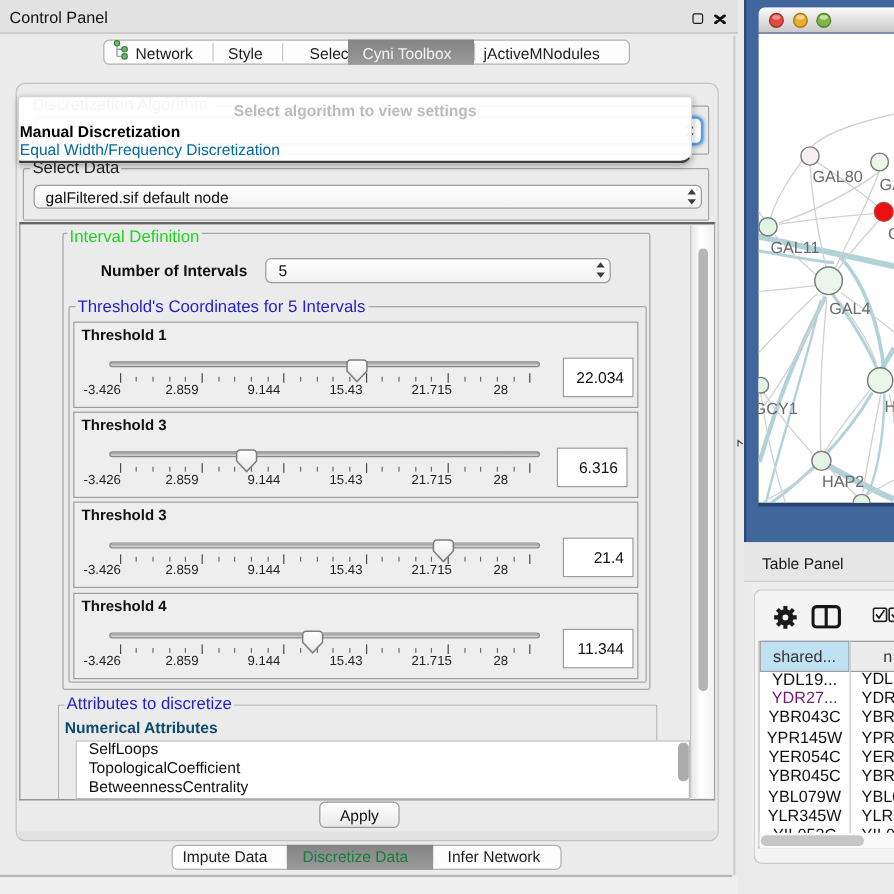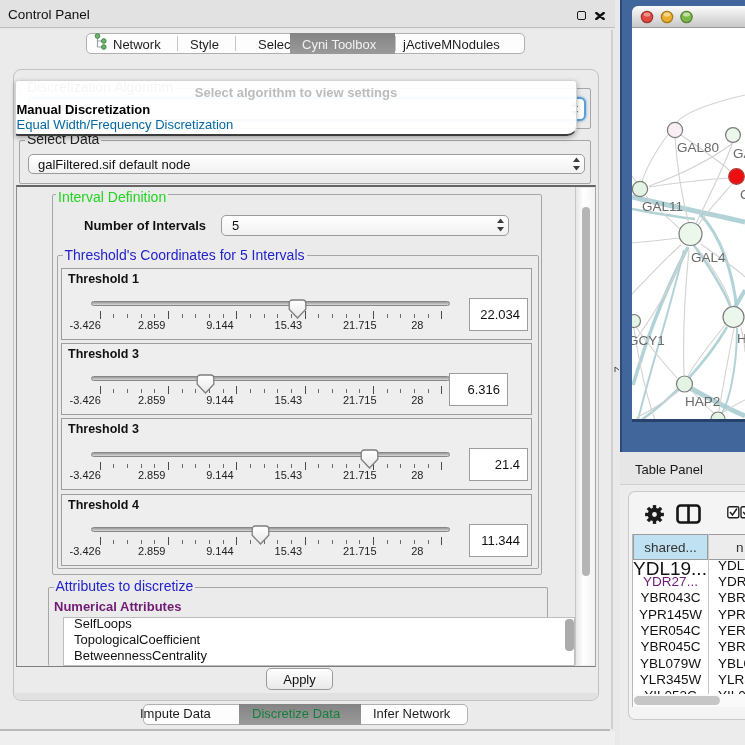--- a/index.html
+++ b/index.html
@@ -163,21 +163,21 @@
 <svg class="thumb" style="left:196.3px;top:373.9px;" width="19" height="20" viewBox="0 0 19 20">
 <defs>
       <linearGradient id="thg2" x1="0" y1="0" x2="0" y2="1">
         <stop offset="0" stop-color="#ffffff"></stop>
         <stop offset="0.55" stop-color="#f2f2f2"></stop>
         <stop offset="1" stop-color="#e9e9e9"></stop>
       </linearGradient>
     </defs>
 <path d="M4.2 1 h10.6 a3 3 0 0 1 3 3 v6.2 L9.5 19 L1.2 10.2 V4 a3 3 0 0 1 3-3 z" fill="url(#thg2)" stroke="#7e7e7e" stroke-width="1.3"></path>
   </svg>
-<div class="vbox" style="left:449px;top:372.9px;">6.316</div>
+<div class="vbox" style="left:464px;top:372.9px;">6.316</div>
 <div class="tbox" style="left:61px;top:418.3px;width:471px;height:72px;"></div>
 <div class="tlbl" style="left:68px;top:422.3px;">Threshold 3</div>
 <div class="track" style="left:91.0px;top:451.8px;width:359.0px;"></div>
 <div class="tickM" style="left:99.6px;top:461.8px;"></div>
 <div class="tickm" style="left:113.3px;top:464.3px;"></div>
 <div class="tickm" style="left:126.9px;top:464.3px;"></div>
 <div class="tickm" style="left:140.6px;top:464.3px;"></div>
 <div class="tickm" style="left:154.3px;top:464.3px;"></div>
 <div class="tickM" style="left:167.9px;top:461.8px;"></div>
 <div class="tickm" style="left:181.6px;top:464.3px;"></div>
@@ -258,29 +258,29 @@
         <stop offset="0" stop-color="#ffffff"></stop>
         <stop offset="0.55" stop-color="#f2f2f2"></stop>
         <stop offset="1" stop-color="#e9e9e9"></stop>
       </linearGradient>
     </defs>
 <path d="M4.2 1 h10.6 a3 3 0 0 1 3 3 v6.2 L9.5 19 L1.2 10.2 V4 a3 3 0 0 1 3-3 z" fill="url(#thg4)" stroke="#7e7e7e" stroke-width="1.3"></path>
   </svg>
 <div class="vbox" style="left:469px;top:523.7px;">11.344</div>
 <div class="grp" style="left:48px;top:587px;width:500px;height:79px;border-bottom:none;"></div>
 <div class="glab" style="left:53.5px;top:578.3px;color:#2222cc;">Attributes to discretize</div>
-<div class="abs" style="left:54px;top:598.5px;font-size:13px;font-weight:bold;color:#701a75;">Numerical Attributes</div>
+<div class="abs" style="left:54px;top:598.5px;font-size:13px;font-weight:bold;color:#0c4a6e;">Numerical Attributes</div>
 <div class="abs" style="left:63px;top:617px;width:512px;height:49px;background:#fff;border:1px solid #bdbdbd;"></div>
 <div class="abs" style="left:74px;top:616px;font-size:13px;color:#111;">SelfLoops</div>
 <div class="abs" style="left:74px;top:632px;font-size:13px;color:#111;">TopologicalCoefficient</div>
 <div class="abs" style="left:74px;top:648px;font-size:13px;color:#111;">BetweennessCentrality</div>
 <div class="abs" style="left:565px;top:619px;width:9px;height:32px;background:#ababab;border-radius:4px;"></div>
 <div class="abs" style="left:266px;top:668px;width:67px;height:22px;background:linear-gradient(#ffffff,#e9e9e9);border:1px solid #9a9a9a;border-radius:5px;text-align:center;font-size:13px;color:#111;padding-top:3px;">Apply</div>
 <div class="abs" style="left:142.5px;top:703.5px;width:325px;height:21px;background:#fdfdfd;border:1px solid #b0b0b0;border-radius:5px;"></div>
-<div class="abs tabtxt" style="left:140px;top:705.8px;">Impute Data</div>
+<div class="abs tabtxt" style="left:152px;top:705.8px;">Impute Data</div>
 <div class="abs" style="left:239px;top:703.5px;width:122px;height:21px;background:linear-gradient(#848484,#9a9a9a);"></div>
 <div class="abs tabtxt" style="left:252px;top:705.8px;color:#15803d;">Discretize Data</div>
 <div class="abs tabtxt" style="left:373px;top:705.8px;">Infer Network</div>
 <div class="abs" style="left:15px;top:80px;width:562px;height:56px;background:rgba(255,255,255,0.955);
 border:1px solid #d4d4d4;border-bottom:2px solid #3c3c3c;border-radius:3px 3px 10px 3px;
 box-shadow:0 2px 5px rgba(0,0,0,0.3);"></div>
 <div class="abs" style="left:15px;top:84.5px;width:562px;text-align:center;font-size:13px;font-weight:bold;color:#bcbcbc;">Select algorithm to view settings</div>
 <div class="abs" style="left:16.5px;top:102px;font-size:13px;font-weight:bold;color:#000;">Manual Discretization</div>
 <div class="abs" style="left:16.5px;top:116.5px;font-size:13px;color:#0369a1;">Equal Width/Frequency Discretization</div>
 <div class="abs" style="left:620px;top:0;width:125px;height:452px;background:#40669c;"></div>
@@ -383,21 +383,21 @@
   </svg>
 <svg class="abs" style="left:727px;top:506px;" width="26" height="13" viewBox="0 0 26 13">
 <rect x="0.8" y="0.8" width="11" height="11" rx="1.5" fill="#fdfdfd" stroke="#222" stroke-width="1.4"></rect>
 <path d="M3 6 L5.5 9 L10 2.5" stroke="#222" stroke-width="1.5" fill="none"></path>
 <rect x="14" y="0.8" width="11" height="11" rx="1.5" fill="#fdfdfd" stroke="#222" stroke-width="1.4"></rect>
 <path d="M16.2 6 L18.7 9 L23.2 2.5" stroke="#222" stroke-width="1.5" fill="none"></path>
   </svg>
 <div class="abs" style="left:632px;top:534px;width:113px;height:173px;background:#fff;border:1px solid #b8b8b8;border-right:none;overflow:hidden;"></div>
 <div class="abs" style="left:633px;top:534px;width:75px;height:26px;background:#bfe1f1;border:1px solid #9c9c9c;font-size:13.5px;color:#333;text-align:center;padding-top:5px;">shared...</div>
 <div class="abs" style="left:708px;top:534px;width:37px;height:26px;background:#ececec;border-top:1px solid #9c9c9c;border-bottom:1px solid #9c9c9c;font-size:13.5px;color:#333;padding:5px 0 0 28px;">n</div>
-<div class="abs" style="left:633px;top:557.5px;width:75px;font-size:19px;color:#111;">YDL19...</div>
+<div class="abs" style="left:633px;top:557.5px;width:75px;text-align:center;font-size:14px;color:#111;">YDL19...</div>
 <div class="abs" style="left:718px;top:557.5px;font-size:13.5px;color:#111;">YDL1</div>
 <div class="abs" style="left:633px;top:573.9px;width:75px;text-align:center;font-size:13.5px;color:#701a75;">YDR27...</div>
 <div class="abs" style="left:718px;top:573.9px;font-size:13.5px;color:#111;">YDR2</div>
 <div class="abs" style="left:633px;top:590.2px;width:75px;text-align:center;font-size:13.5px;color:#111;">YBR043C</div>
 <div class="abs" style="left:718px;top:590.2px;font-size:13.5px;color:#111;">YBR0</div>
 <div class="abs" style="left:633px;top:606.5px;width:75px;text-align:center;font-size:13.5px;color:#111;">YPR145W</div>
 <div class="abs" style="left:718px;top:606.5px;font-size:13.5px;color:#111;">YPR1</div>
 <div class="abs" style="left:633px;top:622.9px;width:75px;text-align:center;font-size:13.5px;color:#111;">YER054C</div>
 <div class="abs" style="left:718px;top:622.9px;font-size:13.5px;color:#111;">YER0</div>
 <div class="abs" style="left:633px;top:639.2px;width:75px;text-align:center;font-size:13.5px;color:#111;">YBR045C</div>

